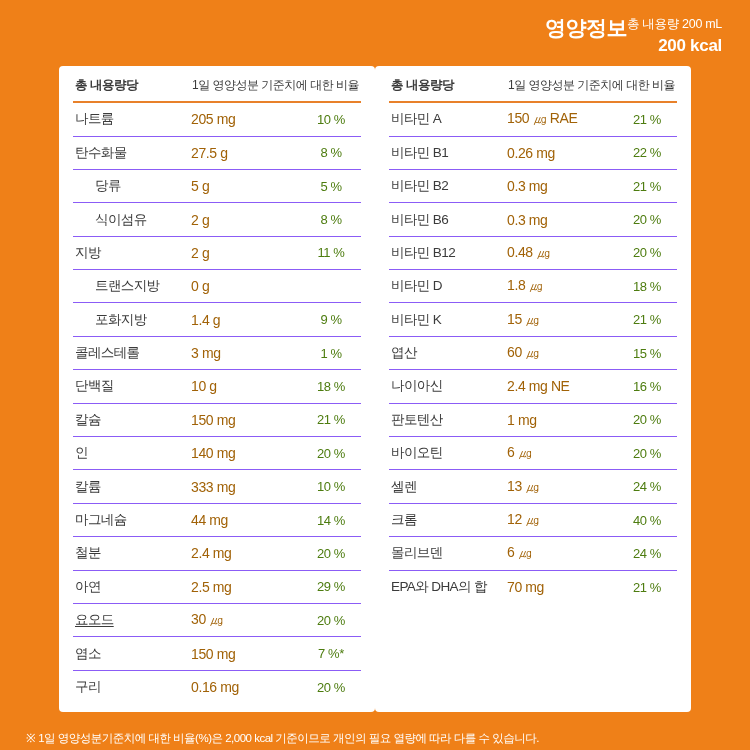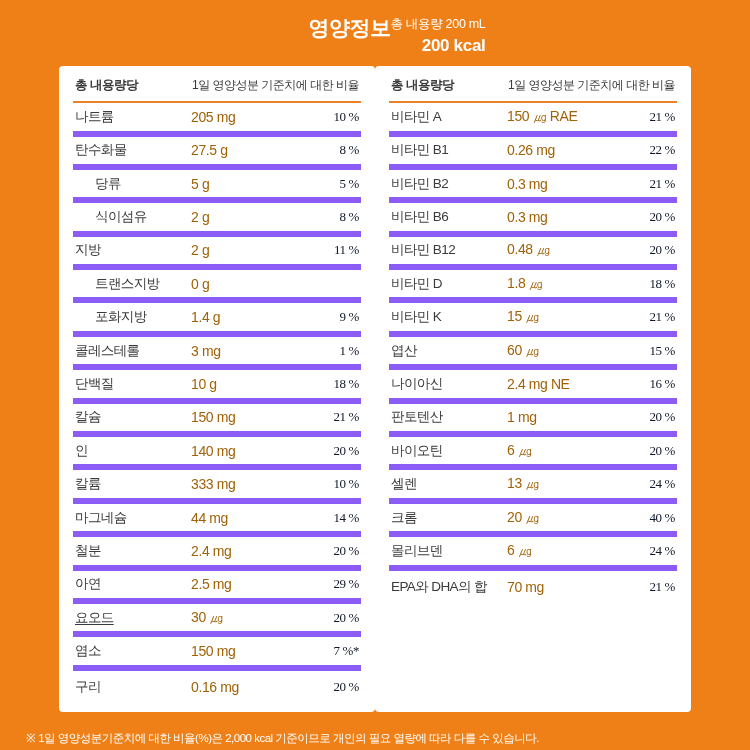--- a/index.html
+++ b/index.html
@@ -15,21 +15,21 @@
   }
   .page {
     position: relative;
     width: 750px;
     height: 750px;
     box-sizing: border-box;
   }
   .header {
     display: flex;
     align-items: flex-start;
-    justify-content: center;
+    justify-content: flex-end;
     padding: 14px 28px 8px 72px;
   }
   .title {
     font-size: 21px;
     font-weight: bold;
     color: #ffffff;
     letter-spacing: -0.5px;
     line-height: 1.3;
   }
   .header-right {
@@ -74,21 +74,21 @@
     letter-spacing: -0.5px;
   }
   .head-right {
     font-size: 12px;
     color: #3b3b3b;
     letter-spacing: -0.5px;
   }
   .row {
     display: flex;
     align-items: center;
-    border-bottom: 6px solid #8b5cf6;
+    border-bottom: 1px solid #8b5cf6;
     height: 33.4px;
     box-sizing: border-box;
     padding: 0 2px;
   }
   .row:last-child {
     border-bottom: none;
   }
   .rname {
     flex: 1 1 auto;
     font-size: 13.5px;
@@ -109,25 +109,24 @@
     font-size: 14px;
     color: #a16207;
     letter-spacing: -0.4px;
     text-align: left;
     white-space: nowrap;
   }
   .rpct {
     flex: 0 0 auto;
     width: 56px;
     font-size: 13px;
-    color: #0f172a;
+    color: #4d7c0f;
     letter-spacing: -0.4px;
-    text-align: right;
+    text-align: center;
     white-space: nowrap;
-    font-family: Liberation Serif, serif;
   }
   .footer {
     padding: 16px 34px 0 26px;
     color: #ffffff;
   }
   .fnote {
     font-size: 11.5px;
     letter-spacing: -0.5px;
     line-height: 1.75;
     white-space: nowrap;
@@ -313,21 +312,21 @@
         <div class="ramt">6 ㎍</div>
         <div class="rpct">20 %</div>
       </div>
       <div class="row">
         <div class="rname">셀렌</div>
         <div class="ramt">13 ㎍</div>
         <div class="rpct">24 %</div>
       </div>
       <div class="row">
         <div class="rname">크롬</div>
-        <div class="ramt">20 ㎍</div>
+        <div class="ramt">12 ㎍</div>
         <div class="rpct">40 %</div>
       </div>
       <div class="row">
         <div class="rname">몰리브덴</div>
         <div class="ramt">6 ㎍</div>
         <div class="rpct">24 %</div>
       </div>
       <div class="row">
         <div class="rname">EPA와 DHA의 합</div>
         <div class="ramt">70 mg</div>

